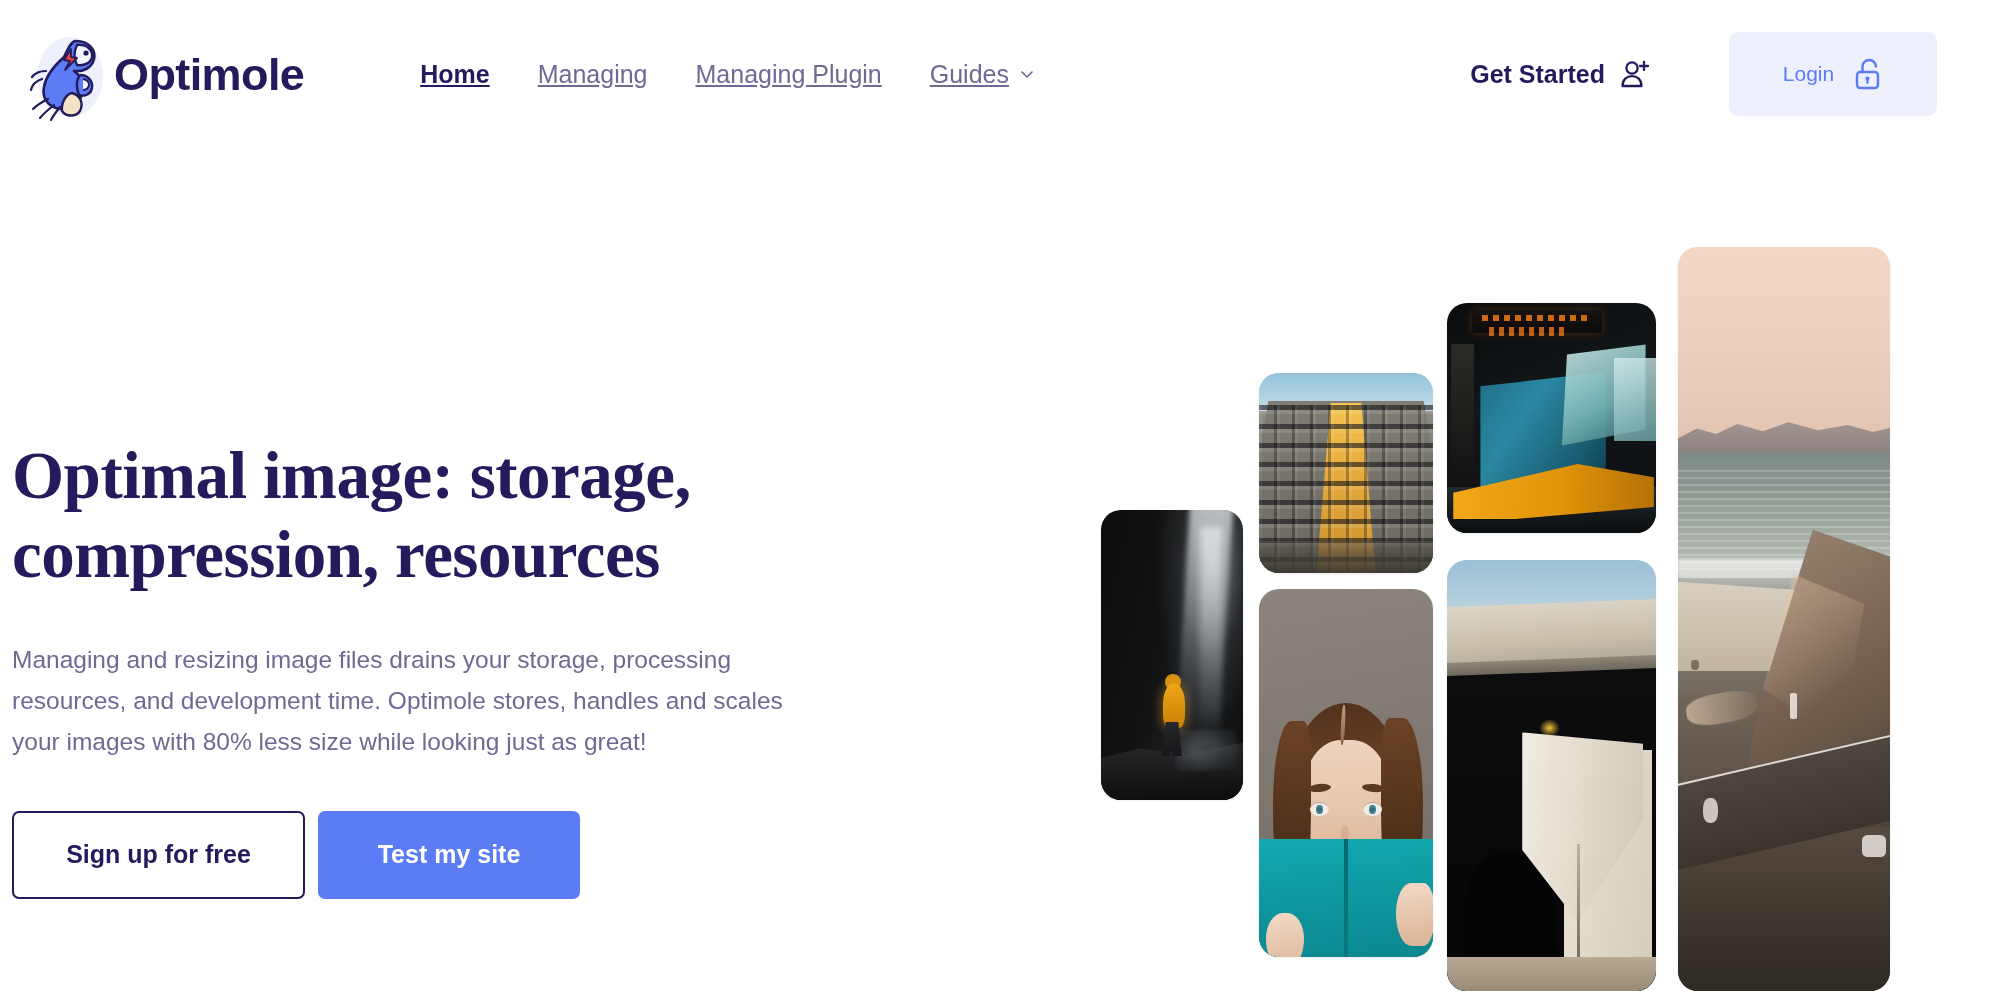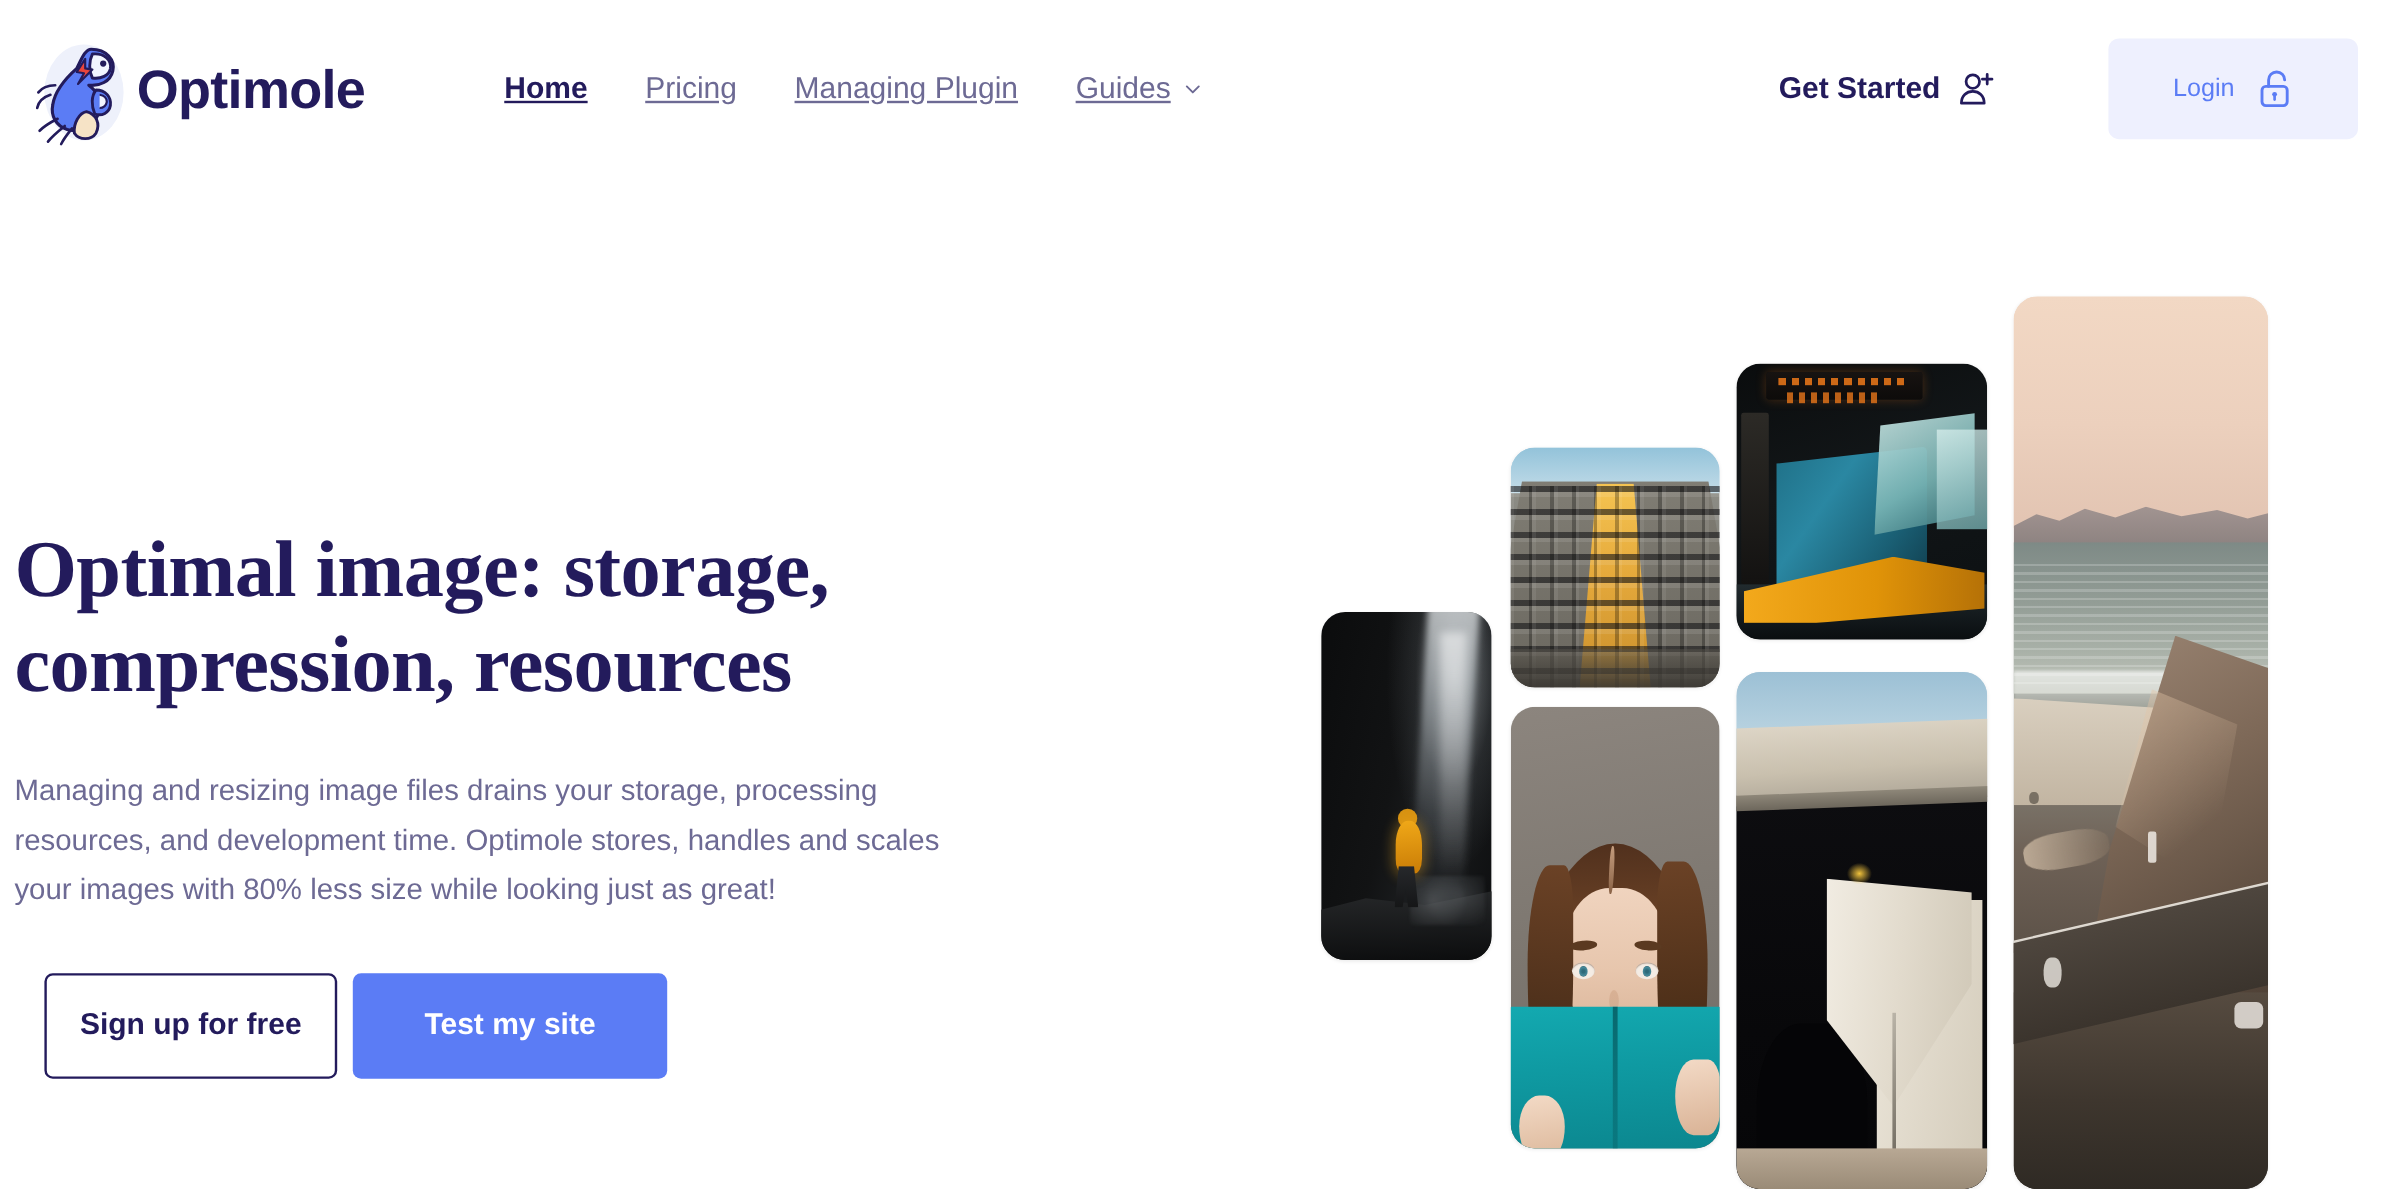--- a/index.html
+++ b/index.html
@@ -37,22 +37,22 @@
   .nav-item {
     font-size:25px; color:#6d6a94; padding:0 24px;
     cursor:pointer; white-space:nowrap; line-height:1;
     display:flex; align-items:center; gap:10px;text-decoration:underline;
   }
   .nav-item.active { color:#231b5c; font-weight:600; }
   .caret { display:inline-block; width:16px; height:16px; }
   .caret svg { display:block; }
 
   .header-right {
-    margin-left:auto; display:flex; gap:16px;
-    padding-right:34px;
+    margin-left:auto; display:flex; gap:0;
+    padding-right:62px;
   }
   .get-started {
     display:flex; align-items:center; gap:13px;
     font-size:25px; font-weight:bold; color:#231b5c;
     cursor:pointer; white-space:nowrap;
     margin-right:77px;
   }
   .gs-icon { width:34px; height:34px; display:block; }
   .login-btn {
     display:flex; align-items:center; justify-content:center; gap:18px;
@@ -75,23 +75,22 @@
     font-size:24.5px; line-height:1.67; color:#6d6a94;
     max-width:820px;
   }
   .cta-row { margin-top:48px; display:flex; gap:13px; }
   .btn {
     display:flex; align-items:center; justify-content:center;
     height:88px; border-radius:7px; cursor:pointer;
     font-size:25px; font-weight:bold; white-space:nowrap;
   }
   .btn-outline {
-    width:244px; background:#fff; color:#231b5c;
+    width:293px; background:#fff; color:#231b5c;
     border:2px solid #231b5c;
-    margin-left:25px;
   }
   .btn-solid {
     width:262px; background:#5b7cf5; color:#fff; border:none;
   }
 
   
   .collage { position:absolute; left:0; top:0; width:1999px; height:991px; pointer-events:none; }
   .card {
     position:absolute; border-radius:20px; overflow:hidden;
     pointer-events:auto; cursor:pointer;
@@ -450,21 +449,21 @@
           <path d="M42 68 C50 70 54 78 50 86 C46 92 36 92 32 86 C31 78 36 69 42 68 Z" fill="#f6e3c6" stroke="#231b5c" stroke-width="2.4" stroke-linejoin="round"></path>
           <path d="M24 80 C19 84 14 88 10 93 M30 82 C26 87 23 91 21 95 M18 74 C12 77 7 80 3 84" stroke="#231b5c" stroke-width="2.2" fill="none" stroke-linecap="round"></path>
           <path d="M12 54 C6 56 2 60 1 65 M16 46 C10 46 5 48 2 52" stroke="#231b5c" stroke-width="2.2" fill="none" stroke-linecap="round"></path>
         </svg>
       </span>
       <span class="brand-name">Optimole</span>
     </a>
 
     <nav class="nav">
       <span class="nav-item active">Home</span>
-      <span class="nav-item">Pricing</span>
+      <span class="nav-item">Managing</span>
       <span class="nav-item">Managing Plugin</span>
       <span class="nav-item">
         <span>Guides</span>
         <span class="caret">
           <svg viewBox="0 0 16 16" xmlns="http://www.w3.org/2000/svg">
             <path d="M3 6 L8 11 L13 6" fill="none" stroke="#6d6a94" stroke-width="1.6" stroke-linecap="round" stroke-linejoin="round"></path>
           </svg>
         </span>
       </span>
     </nav>

